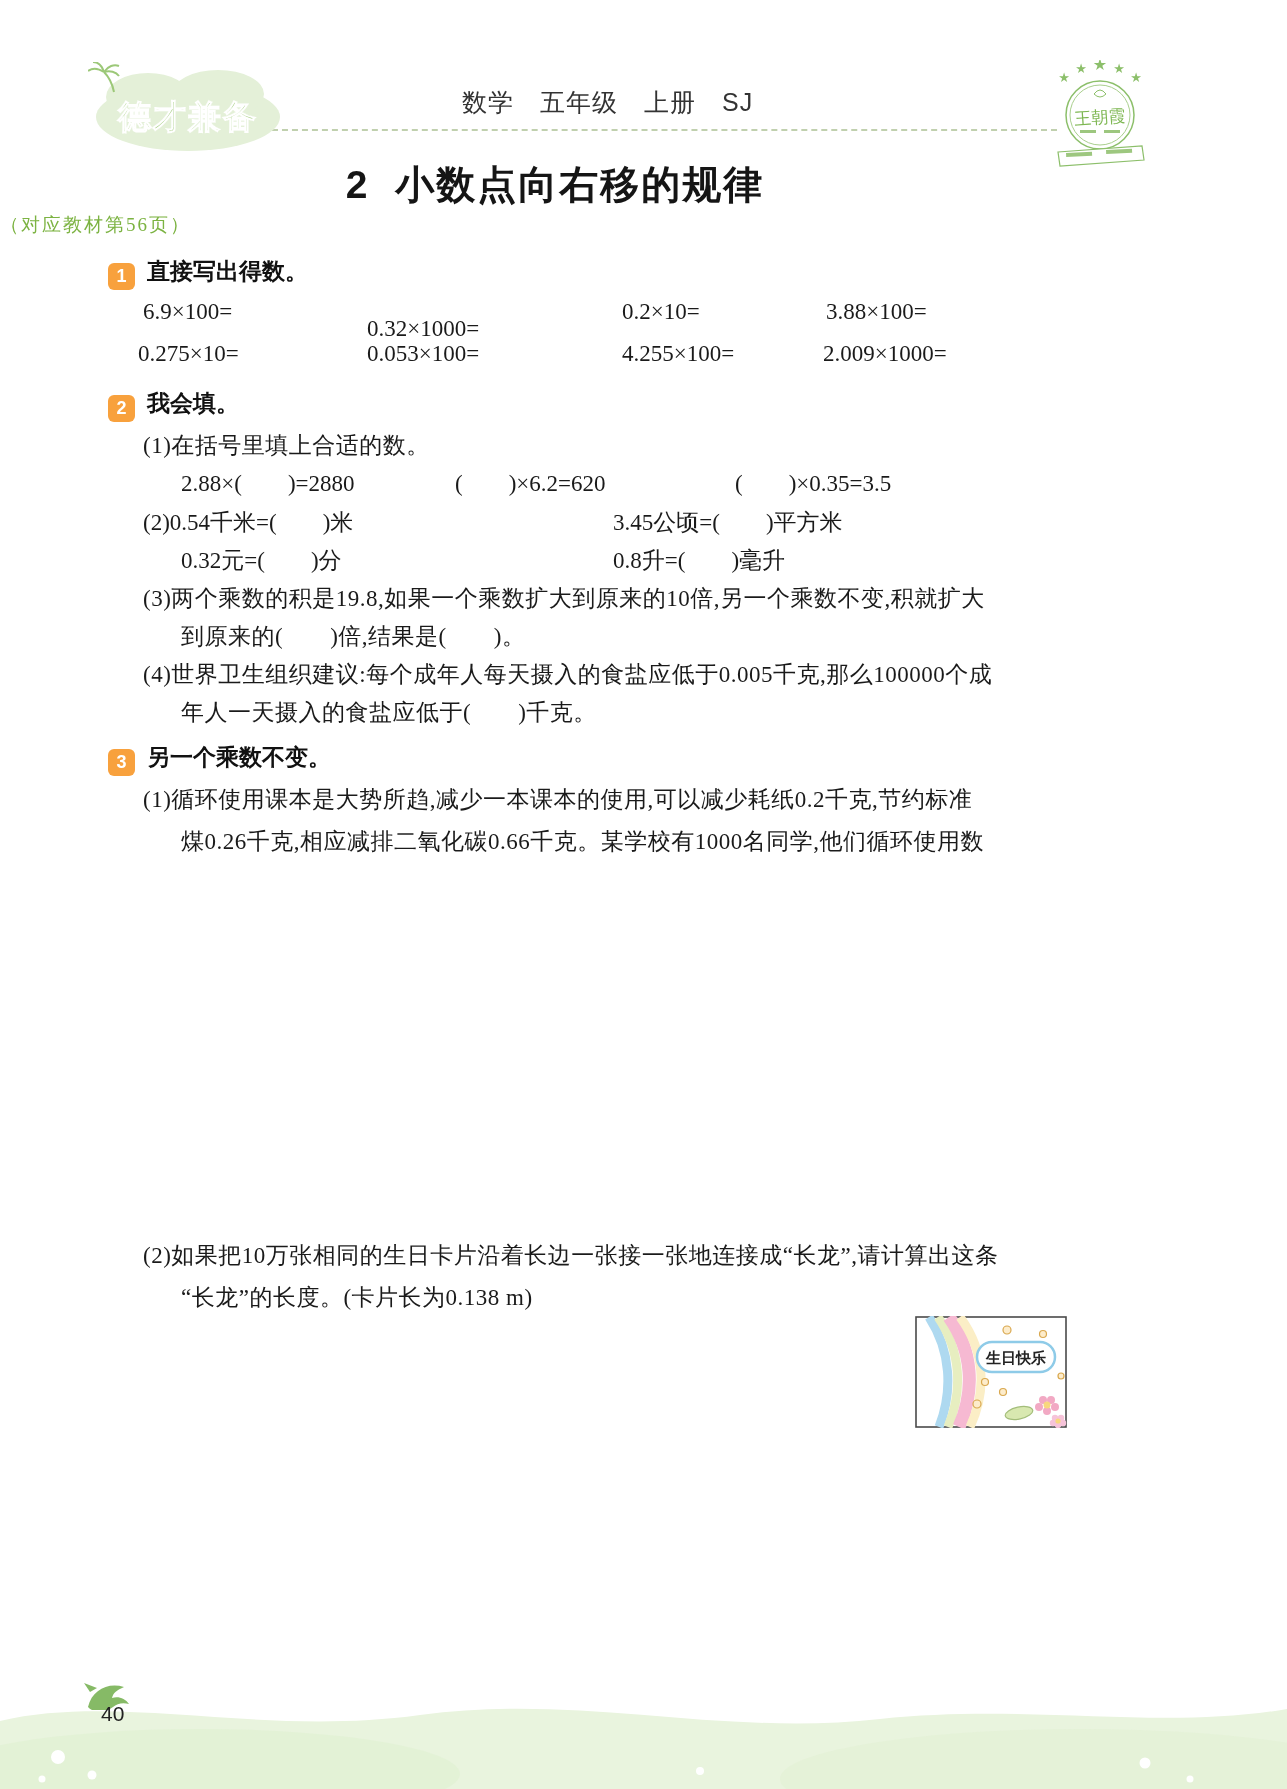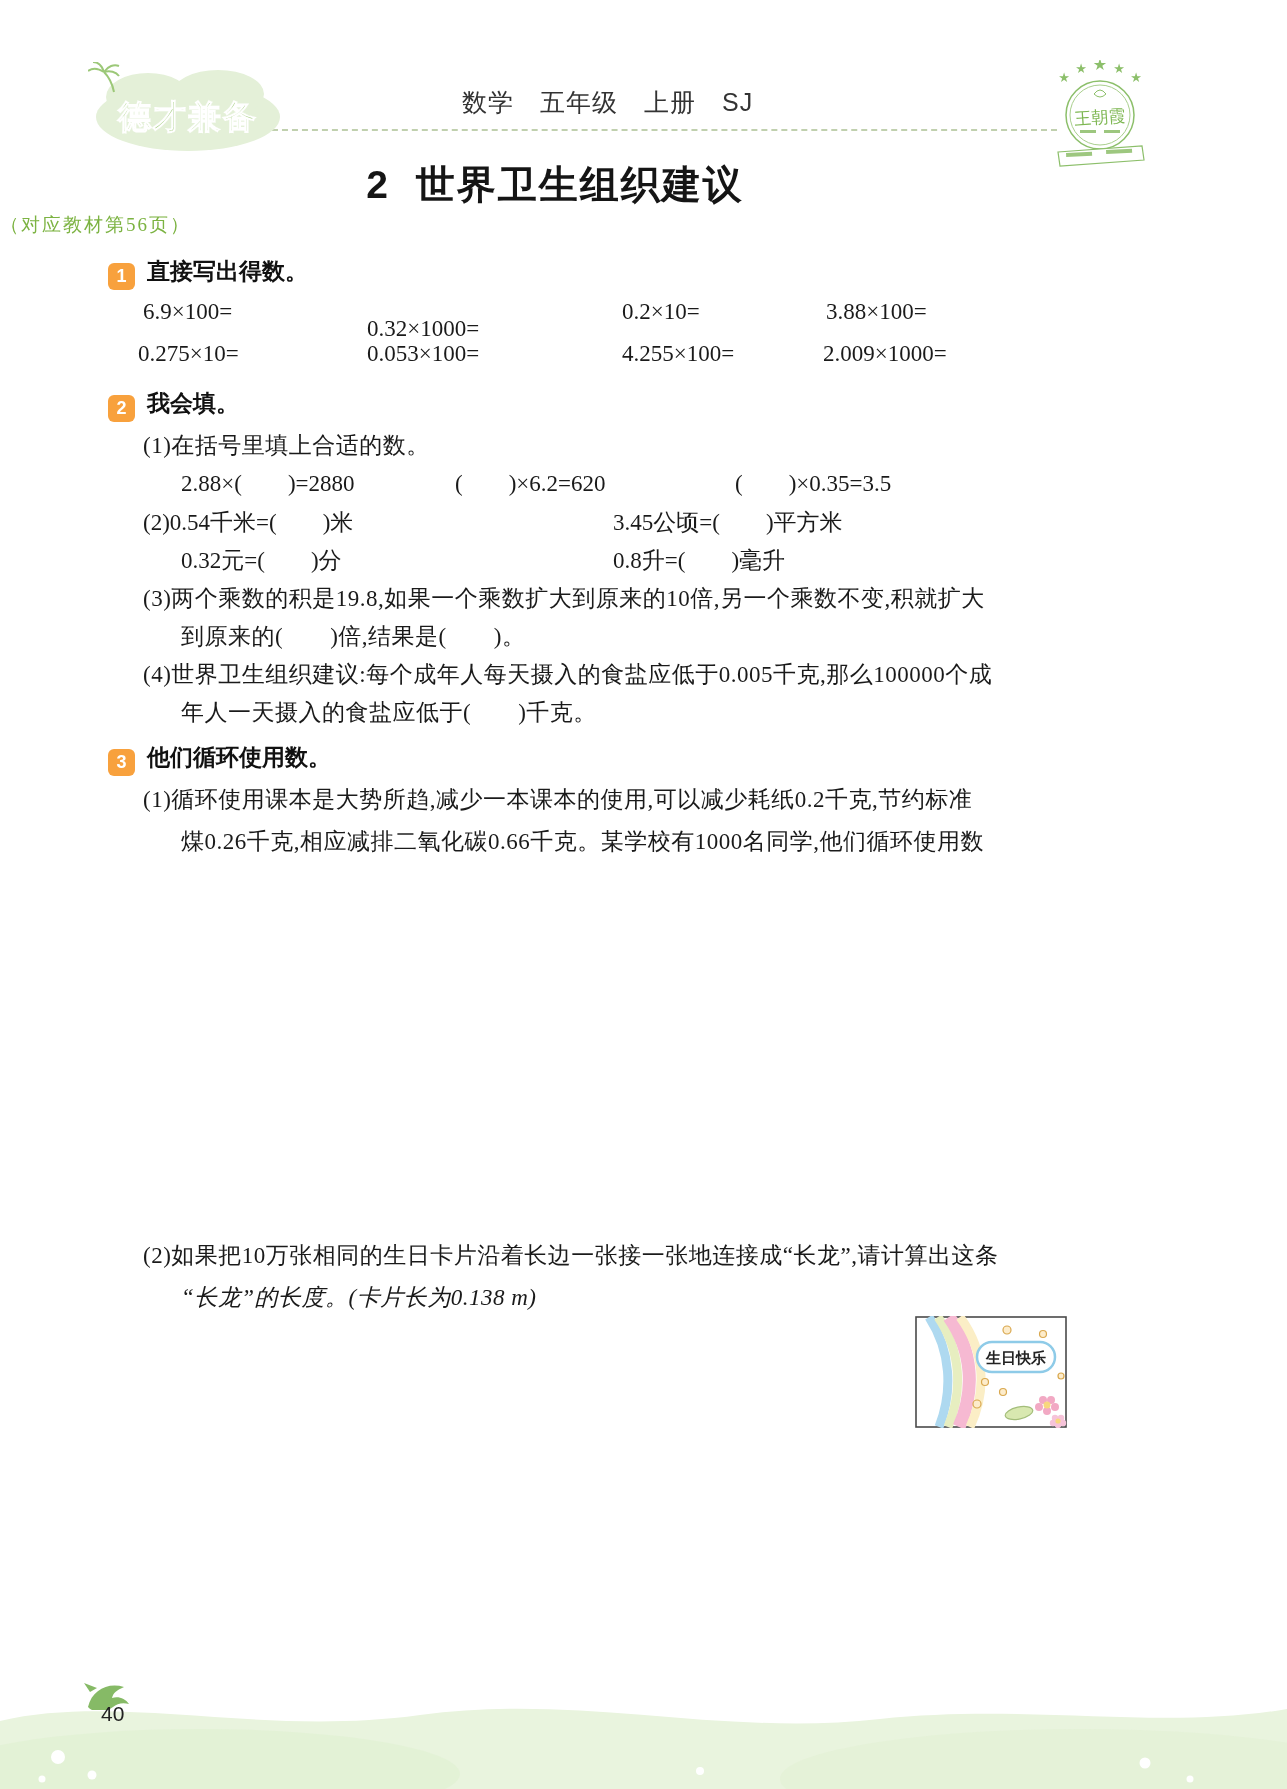--- a/index.html
+++ b/index.html
@@ -89,21 +89,21 @@
       </g>
       <path d="M8 92 L92 86 L94 100 L10 106 Z" fill="#ffffff" stroke="#8cbf6a" stroke-width="1.2"></path>
       <g fill="#9dc77f">
         <rect x="16" y="93" width="26" height="4" transform="rotate(-3 16 93)"></rect>
         <rect x="56" y="90" width="26" height="4" transform="rotate(-3 56 90)"></rect>
       </g>
     </svg>
   </div>
 
   <div class="title-row">
-    <span class="title-num">2</span><span>世界卫生组织建议</span>
+    <span class="title-num">2</span><span>小数点向右移的规律</span>
   </div>
   <div class="subtitle">（对应教材第56页）</div>
 
   <div class="sec-head" style="left:108px; top:256px;">
     <span class="badge">1</span><span>直接写出得数。</span>
   </div>
   <div class="eq" style="left:143px; top:299px;">6.9×100=</div>
   <div class="eq" style="left:367px; top:316px;">0.32×1000=</div>
   <div class="eq" style="left:622px; top:299px;">0.2×10=</div>
   <div class="eq" style="left:826px; top:299px;">3.88×100=</div>
@@ -122,27 +122,27 @@
   <div class="eq" style="left:143px; top:507px;">(2)0.54千米=(　　)米</div>
   <div class="eq" style="left:613px; top:507px;">3.45公顷=(　　)平方米</div>
   <div class="eq" style="left:181px; top:545px;">0.32元=(　　)分</div>
   <div class="eq" style="left:613px; top:545px;">0.8升=(　　)毫升</div>
   <div class="line" style="left:143px; top:583px;">(3)两个乘数的积是19.8,如果一个乘数扩大到原来的10倍,另一个乘数不变,积就扩大</div>
   <div class="line" style="left:181px; top:621px;">到原来的(　　)倍,结果是(　　)。</div>
   <div class="line" style="left:143px; top:659px;">(4)世界卫生组织建议:每个成年人每天摄入的食盐应低于0.005千克,那么100000个成</div>
   <div class="line" style="left:181px; top:697px;">年人一天摄入的食盐应低于(　　)千克。</div>
 
   <div class="sec-head" style="left:108px; top:742px;">
-    <span class="badge">3</span><span>他们循环使用数。</span>
+    <span class="badge">3</span><span>另一个乘数不变。</span>
   </div>
   <div class="line" style="left:143px; top:784px;">(1)循环使用课本是大势所趋,减少一本课本的使用,可以减少耗纸0.2千克,节约标准</div>
   <div class="line" style="left:181px; top:826px;">煤0.26千克,相应减排二氧化碳0.66千克。某学校有1000名同学,他们循环使用数</div>
 
   <div class="line" style="left:143px; top:1240px;">(2)如果把10万张相同的生日卡片沿着长边一张接一张地连接成“长龙”,请计算出这条</div>
-  <div class="line" style="left:181px; top:1282px;font-style:italic;">“长龙”的长度。(卡片长为0.138 m)</div>
+  <div class="line" style="left:181px; top:1282px;">“长龙”的长度。(卡片长为0.138 m)</div>
 
   <div class="card-wrap">
     <svg width="152" height="112" viewBox="0 0 152 112">
       <rect x="1" y="1" width="150" height="110" fill="#ffffff" stroke="#4a4a4a" stroke-width="1.6"></rect>
 
       <g fill="none">
         <path d="M14 1 C36 35 38 75 24 111" stroke="#aed9f0" stroke-width="9"></path>
         <path d="M23 1 C46 35 48 75 33 111" stroke="#e7eec0" stroke-width="9"></path>
         <path d="M34 1 C58 35 60 75 44 111" stroke="#f6b9d2" stroke-width="13"></path>
         <path d="M45 1 C70 35 72 75 55 111" stroke="#fbeec6" stroke-width="9"></path>

